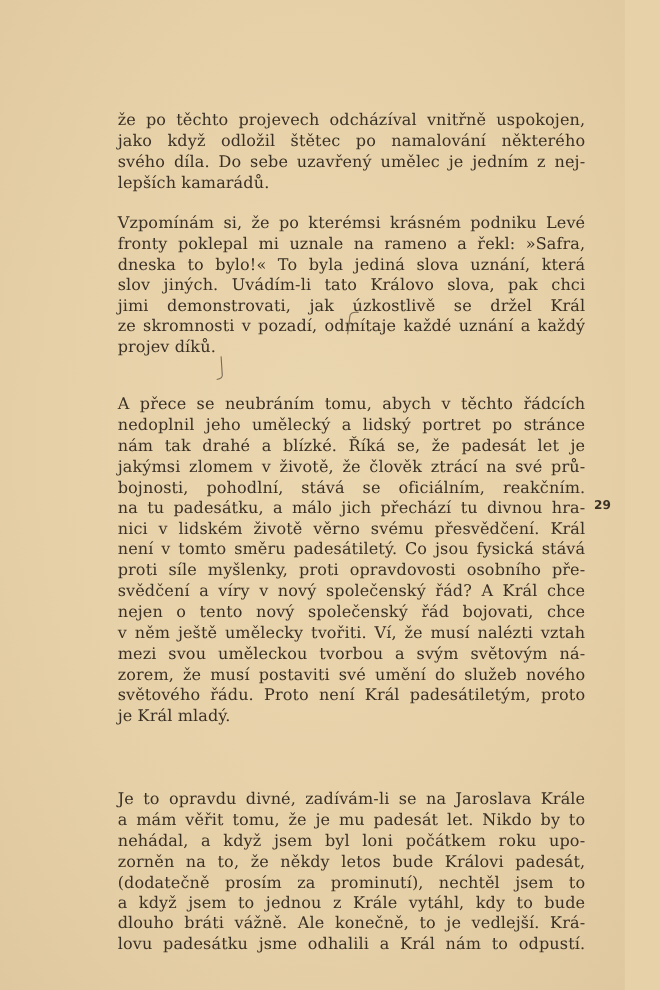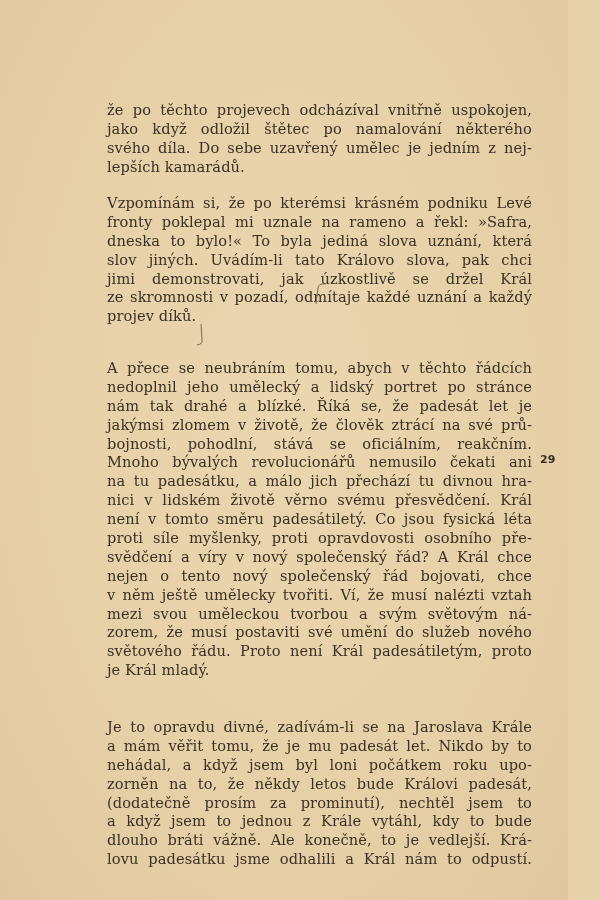--- a/index.html
+++ b/index.html
@@ -78,24 +78,23 @@
     <span class="line">ze skromnosti v pozadí, odmítaje každé uznání a každý</span>
     <span class="line last">projev díků.</span>
   </div>
 
   <div class="text-block" id="p3">
     <span class="line">A přece se neubráním tomu, abych v těchto řádcích</span>
     <span class="line">nedoplnil jeho umělecký a lidský portret po stránce</span>
     <span class="line">nám tak drahé a blízké. Říká se, že padesát let je</span>
     <span class="line">jakýmsi zlomem v životě, že člověk ztrácí na své prů-</span>
     <span class="line">bojnosti, pohodlní, stává se oficiálním, reakčním.</span>
-    <span class="line">Mnoho bývalých revolucionářů nemusilo čekati ani</span>
     <span class="line">na tu padesátku, a málo jich přechází tu divnou hra-</span>
     <span class="line">nici v lidském životě věrno svému přesvědčení. Král</span>
-    <span class="line">není v tomto směru padesátiletý. Co jsou fysická léta</span>
+    <span class="line">není v tomto směru padesátiletý. Co jsou fysická stává</span>
     <span class="line">proti síle myšlenky, proti opravdovosti osobního pře-</span>
     <span class="line">svědčení a víry v nový společenský řád? A Král chce</span>
     <span class="line">nejen o tento nový společenský řád bojovati, chce</span>
     <span class="line">v něm ještě umělecky tvořiti. Ví, že musí nalézti vztah</span>
     <span class="line">mezi svou uměleckou tvorbou a svým světovým ná-</span>
     <span class="line">zorem, že musí postaviti své umění do služeb nového</span>
     <span class="line">světového řádu. Proto není Král padesátiletým, proto</span>
     <span class="line last">je Král mladý.</span>
   </div>
 

